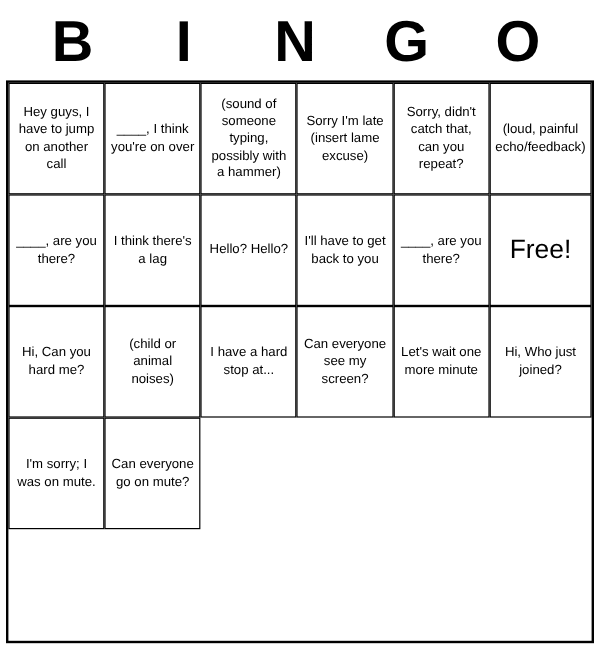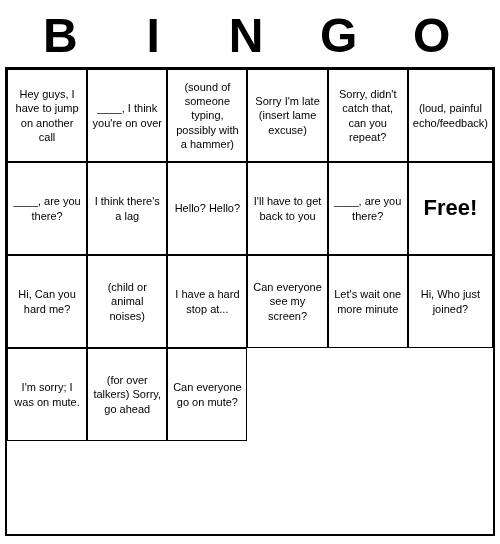--- a/index.html
+++ b/index.html
@@ -42,21 +42,21 @@
       align-items: center;
       justify-content: center;
       text-align: center;
       padding: 4px;
       font-size: 11px;
       line-height: 1.3;
       position: relative;
     }
     .bingo-cell.free {
       font-size: 22px;
-      font-weight: bold;
+      font-weight: normal;
     }
     .bingo-cell .cell-text {
       display: block;
     }
   </style>
 </head>
 <body>
 
 <div class="bingo-title">
   <span>B</span>
@@ -118,18 +118,15 @@
     <div class="bingo-cell">
       <span class="cell-text">Let's wait one more minute</span>
     </div>
     <div class="bingo-cell">
       <span class="cell-text">Hi, Who just joined?</span>
     </div>
     <div class="bingo-cell">
       <span class="cell-text">I'm sorry; I was on mute.</span>
     </div>
     <div class="bingo-cell">
-      <span class="cell-text">(for over talkers) Sorry, go ahead</span>
-    </div>
-    <div class="bingo-cell">
       <span class="cell-text">Can everyone go on mute?</span>
     </div>
   </div>
 
 </body></html>

